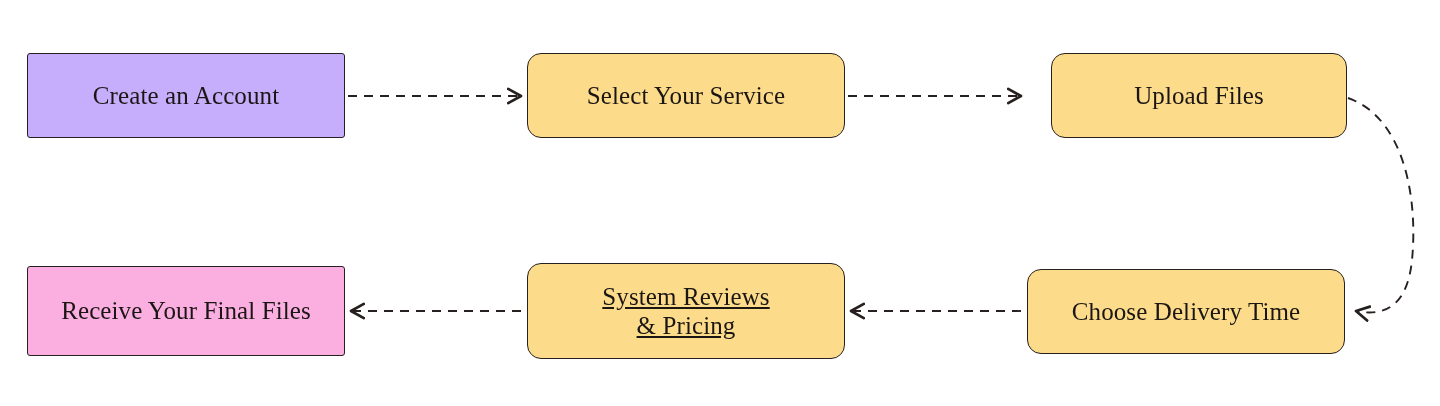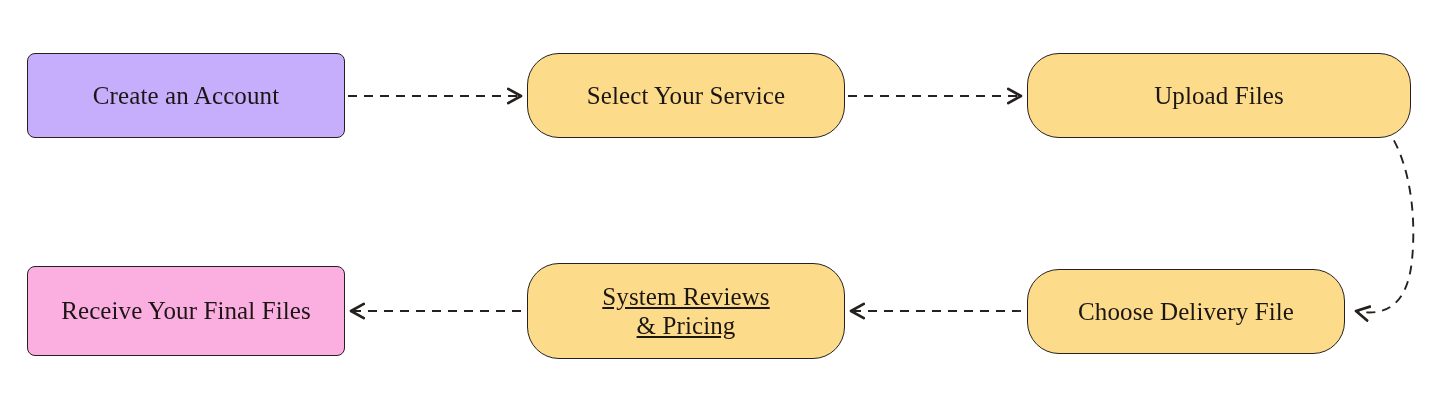--- a/index.html
+++ b/index.html
@@ -34,29 +34,29 @@
     justify-content: center;
     text-align: center;
     border: 1.6px solid #26201f;
     color: #1b1614;
     font-size: 25px;
     line-height: 1.18;
     letter-spacing: 0.1px;
     white-space: pre-line;
   }
   .node.rect {
-    border-radius: 8px;
+    border-radius: 3px;
   }
   .node.pill {
-    border-radius: 32px;
+    border-radius: 14px;
   }
   
   #node-create-account   { left: 27px;   top: 53px;  width: 318px; height: 85px; background: #C6AEFC; }
   #node-select-service   { left: 527px;  top: 53px;  width: 318px; height: 85px; background: #FCDC8A; }
-  #node-upload-files     { left: 1027px; top: 53px;  width: 384px; height: 85px; background: #FCDC8A; }
+  #node-upload-files     { left: 1051px; top: 53px;  width: 296px; height: 85px; background: #FCDC8A; }
   #node-receive-file     { left: 27px;   top: 266px; width: 318px; height: 90px; background: #FBAEE0; }
   #node-system-reviews   { left: 527px;  top: 263px; width: 318px; height: 96px; background: #FCDC8A; text-decoration: underline; }
   #node-choose-delivery  { left: 1027px; top: 269px; width: 318px; height: 85px; background: #FCDC8A; }
 </style>
 </head>
 <body>
 
 <div id="flowchart">
 
   <svg class="edge-layer" viewBox="0 0 1440 406" width="1440" height="406" xmlns="http://www.w3.org/2000/svg">
@@ -76,20 +76,20 @@
 
     <path d="M 521 311 L 351 311" fill="none" stroke="#26201f" stroke-width="1.9" stroke-dasharray="9 7" marker-end="url(#arrow-open)"></path>
   </svg>
 
   <div class="node rect" id="node-create-account">Create an Account</div>
 
   <div class="node pill" id="node-select-service">Select Your Service</div>
 
   <div class="node pill" id="node-upload-files">Upload Files</div>
 
-  <div class="node pill" id="node-choose-delivery">Choose Delivery File</div>
+  <div class="node pill" id="node-choose-delivery">Choose Delivery Time</div>
 
   <div class="node pill" id="node-system-reviews">System Reviews
 &amp; Pricing</div>
 
   <div class="node rect" id="node-receive-file">Receive Your Final Files</div>
 
 </div>
 
 </body></html>

